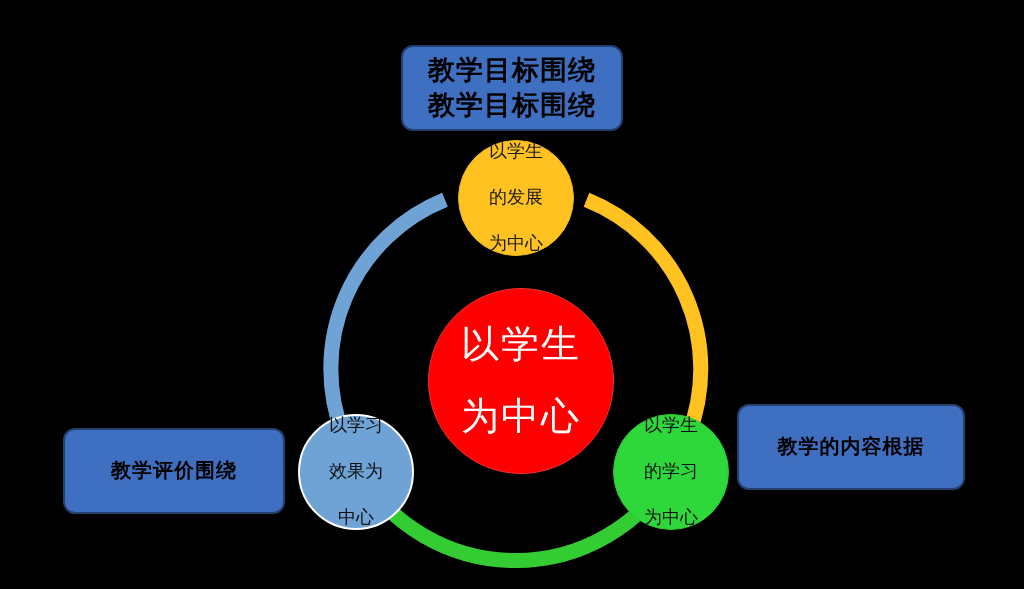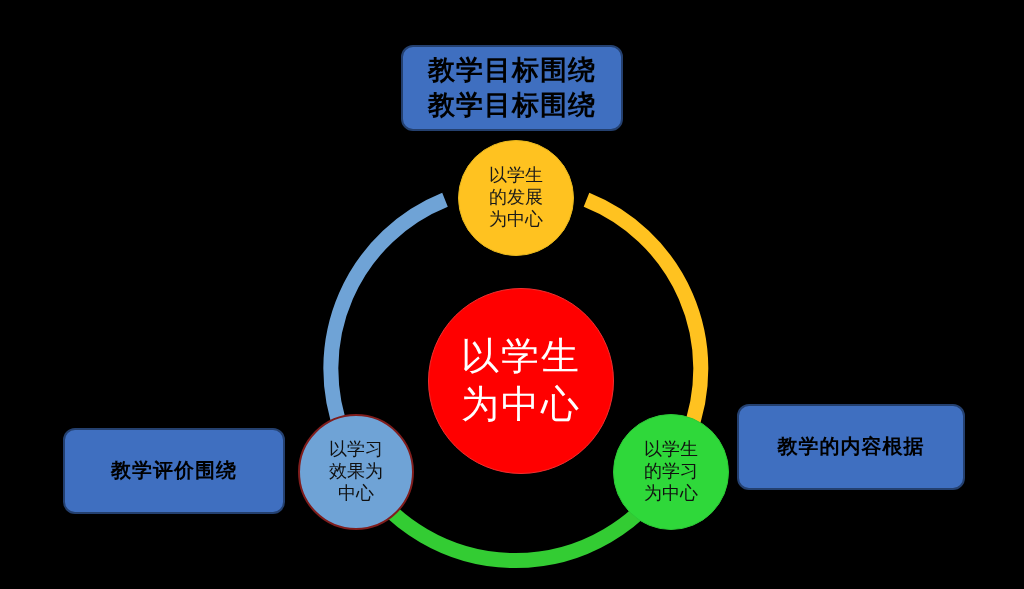--- a/index.html
+++ b/index.html
@@ -72,20 +72,21 @@
   .node-circle {
     position: absolute;
     box-sizing: border-box;
     border-radius: 50%;
     display: flex;
     flex-direction: column;
     align-items: center;
     justify-content: center;
     text-align: left;
     line-height: 1.22;
+    gap: 24px;
   }
   .node-circle .ln { display: block; white-space: nowrap; }
 
   #circle-center {
     left: 428px;
     top: 288px;
     width: 186px;
     height: 186px;
     background: #FF0000;
     color: #FFFFFF;
@@ -118,21 +119,21 @@
   }
 
   #circle-left {
     left: 298px;
     top: 414px;
     width: 116px;
     height: 116px;
     background: #6FA3D6;
     color: #101010;
     font-size: 18px;
-    border: 2px solid #7f1d1d;
+    border: 2px solid #ffffff;
   }
 </style>
 </head>
 <body>
 
 <div id="stage">
 
   <svg id="ring-svg" viewBox="0 0 1024 589">
 
     <path fill="none" stroke="#6FA3D6" stroke-width="15" stroke-linecap="butt" d="M 343.0 434.1 A 182 182 0 0 1 445.0 199.8"></path>

